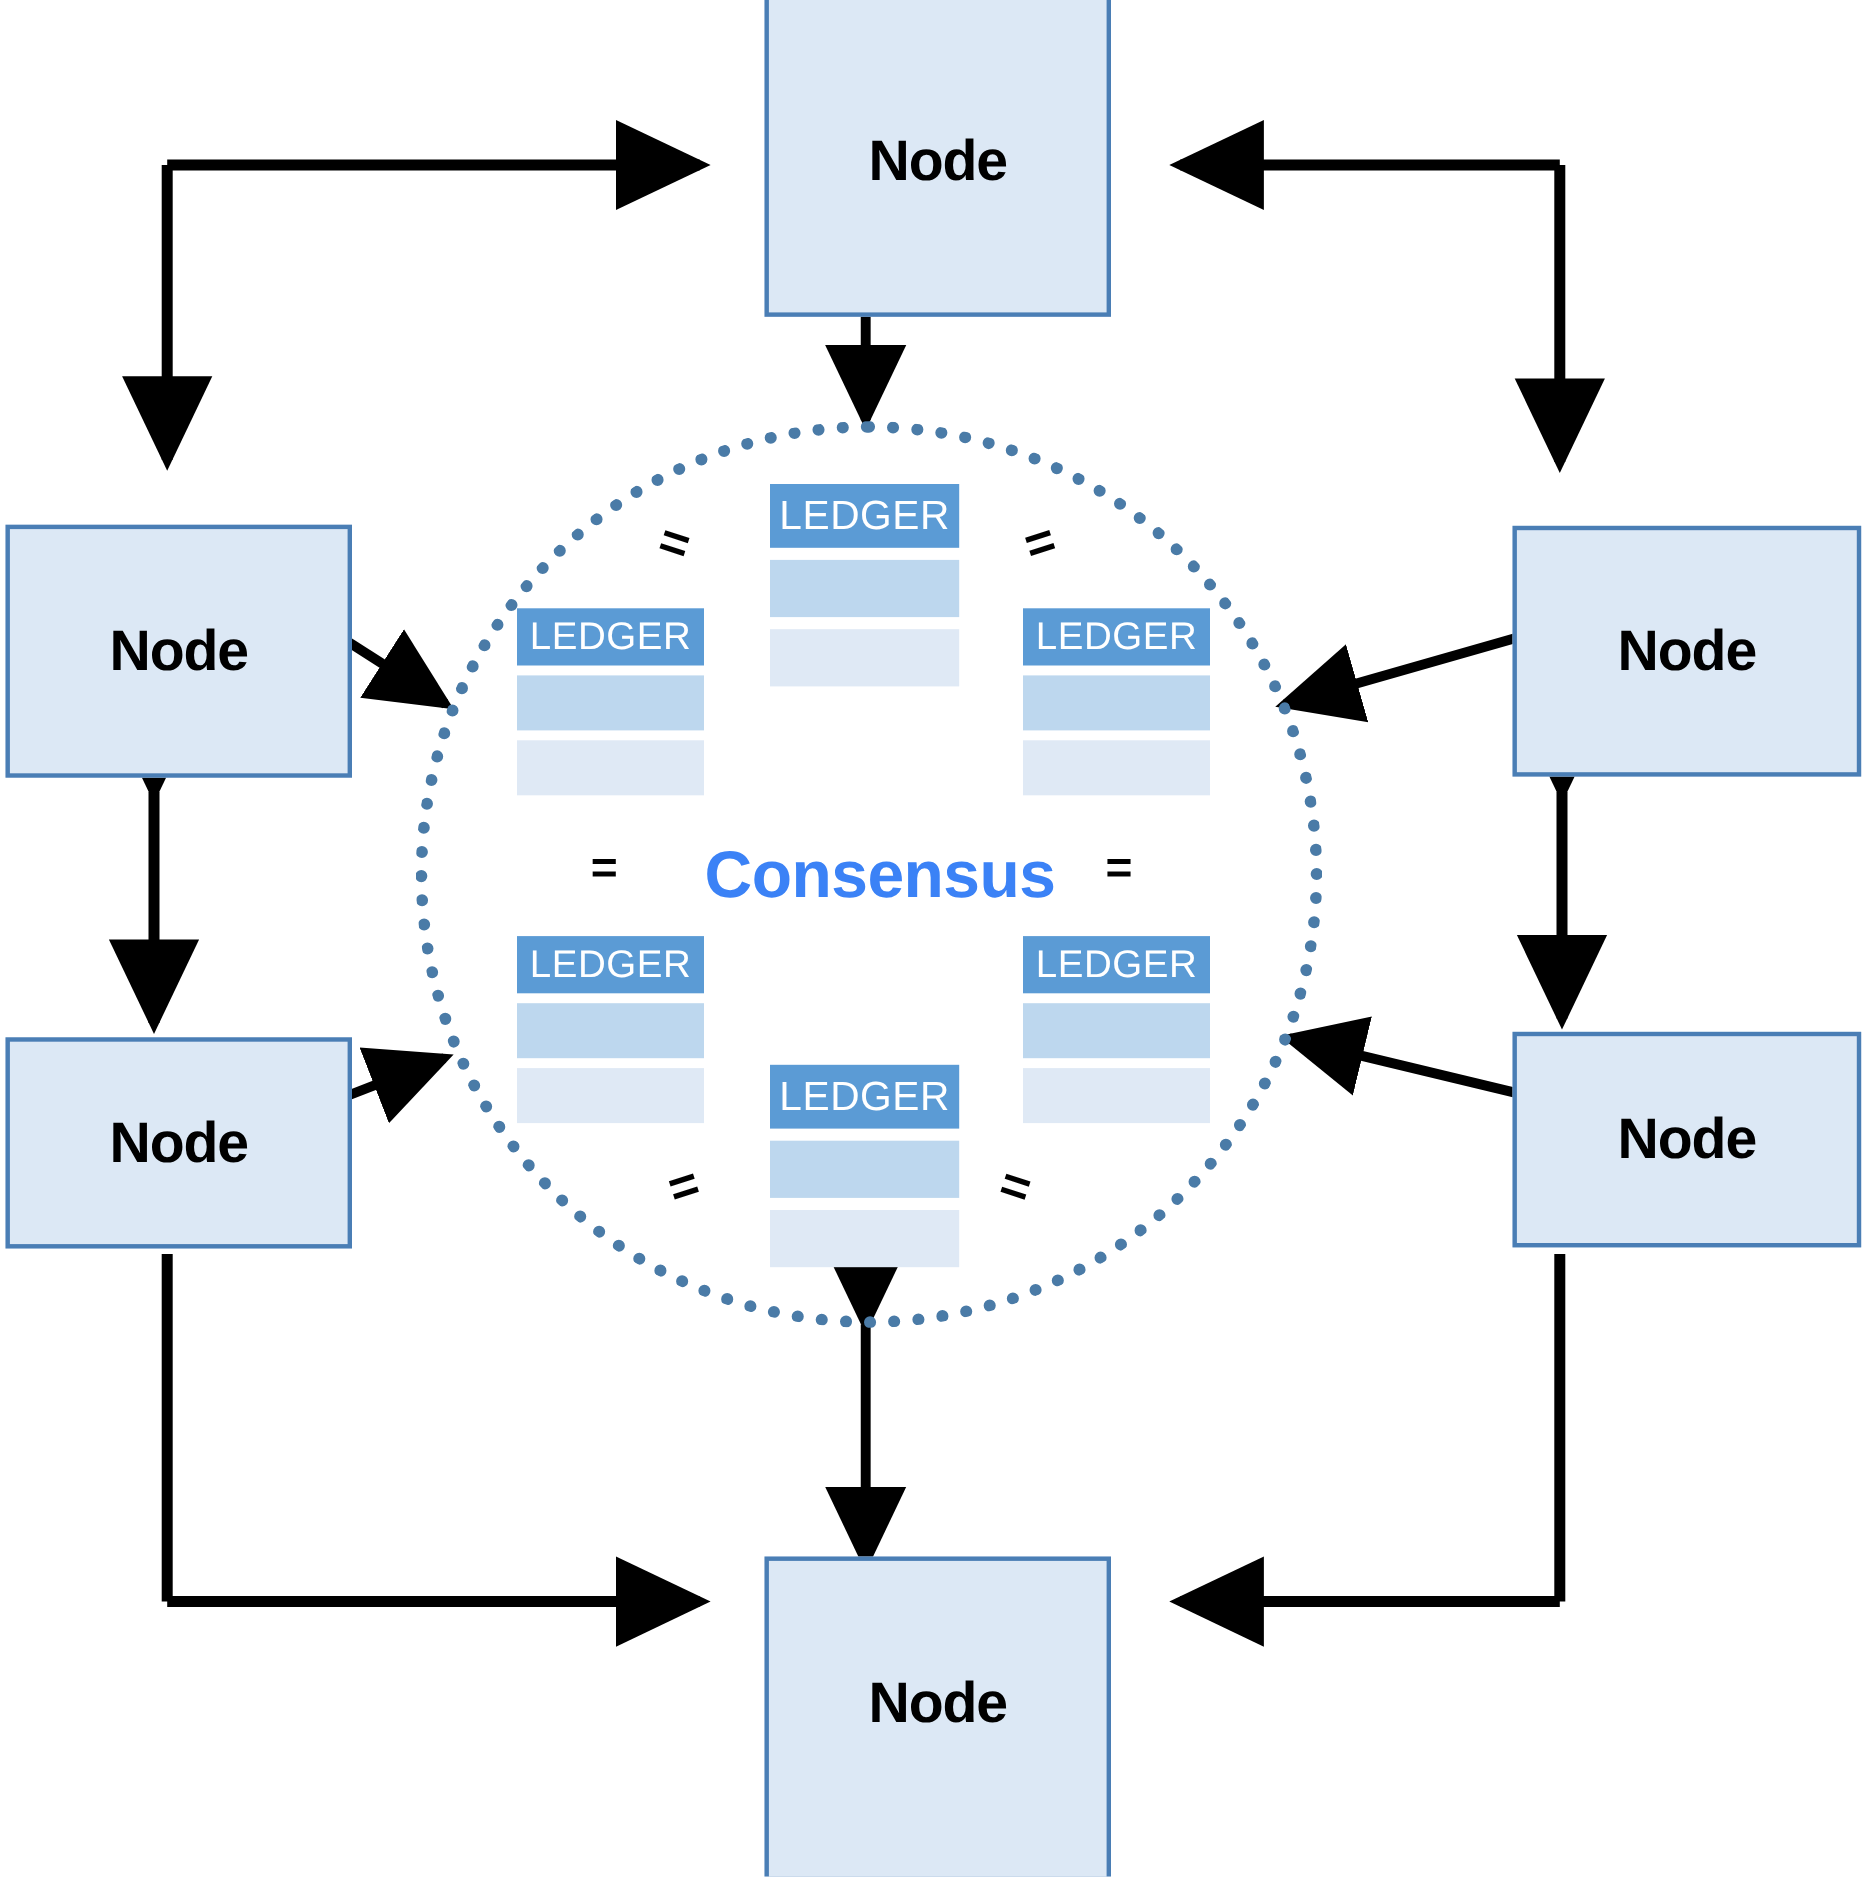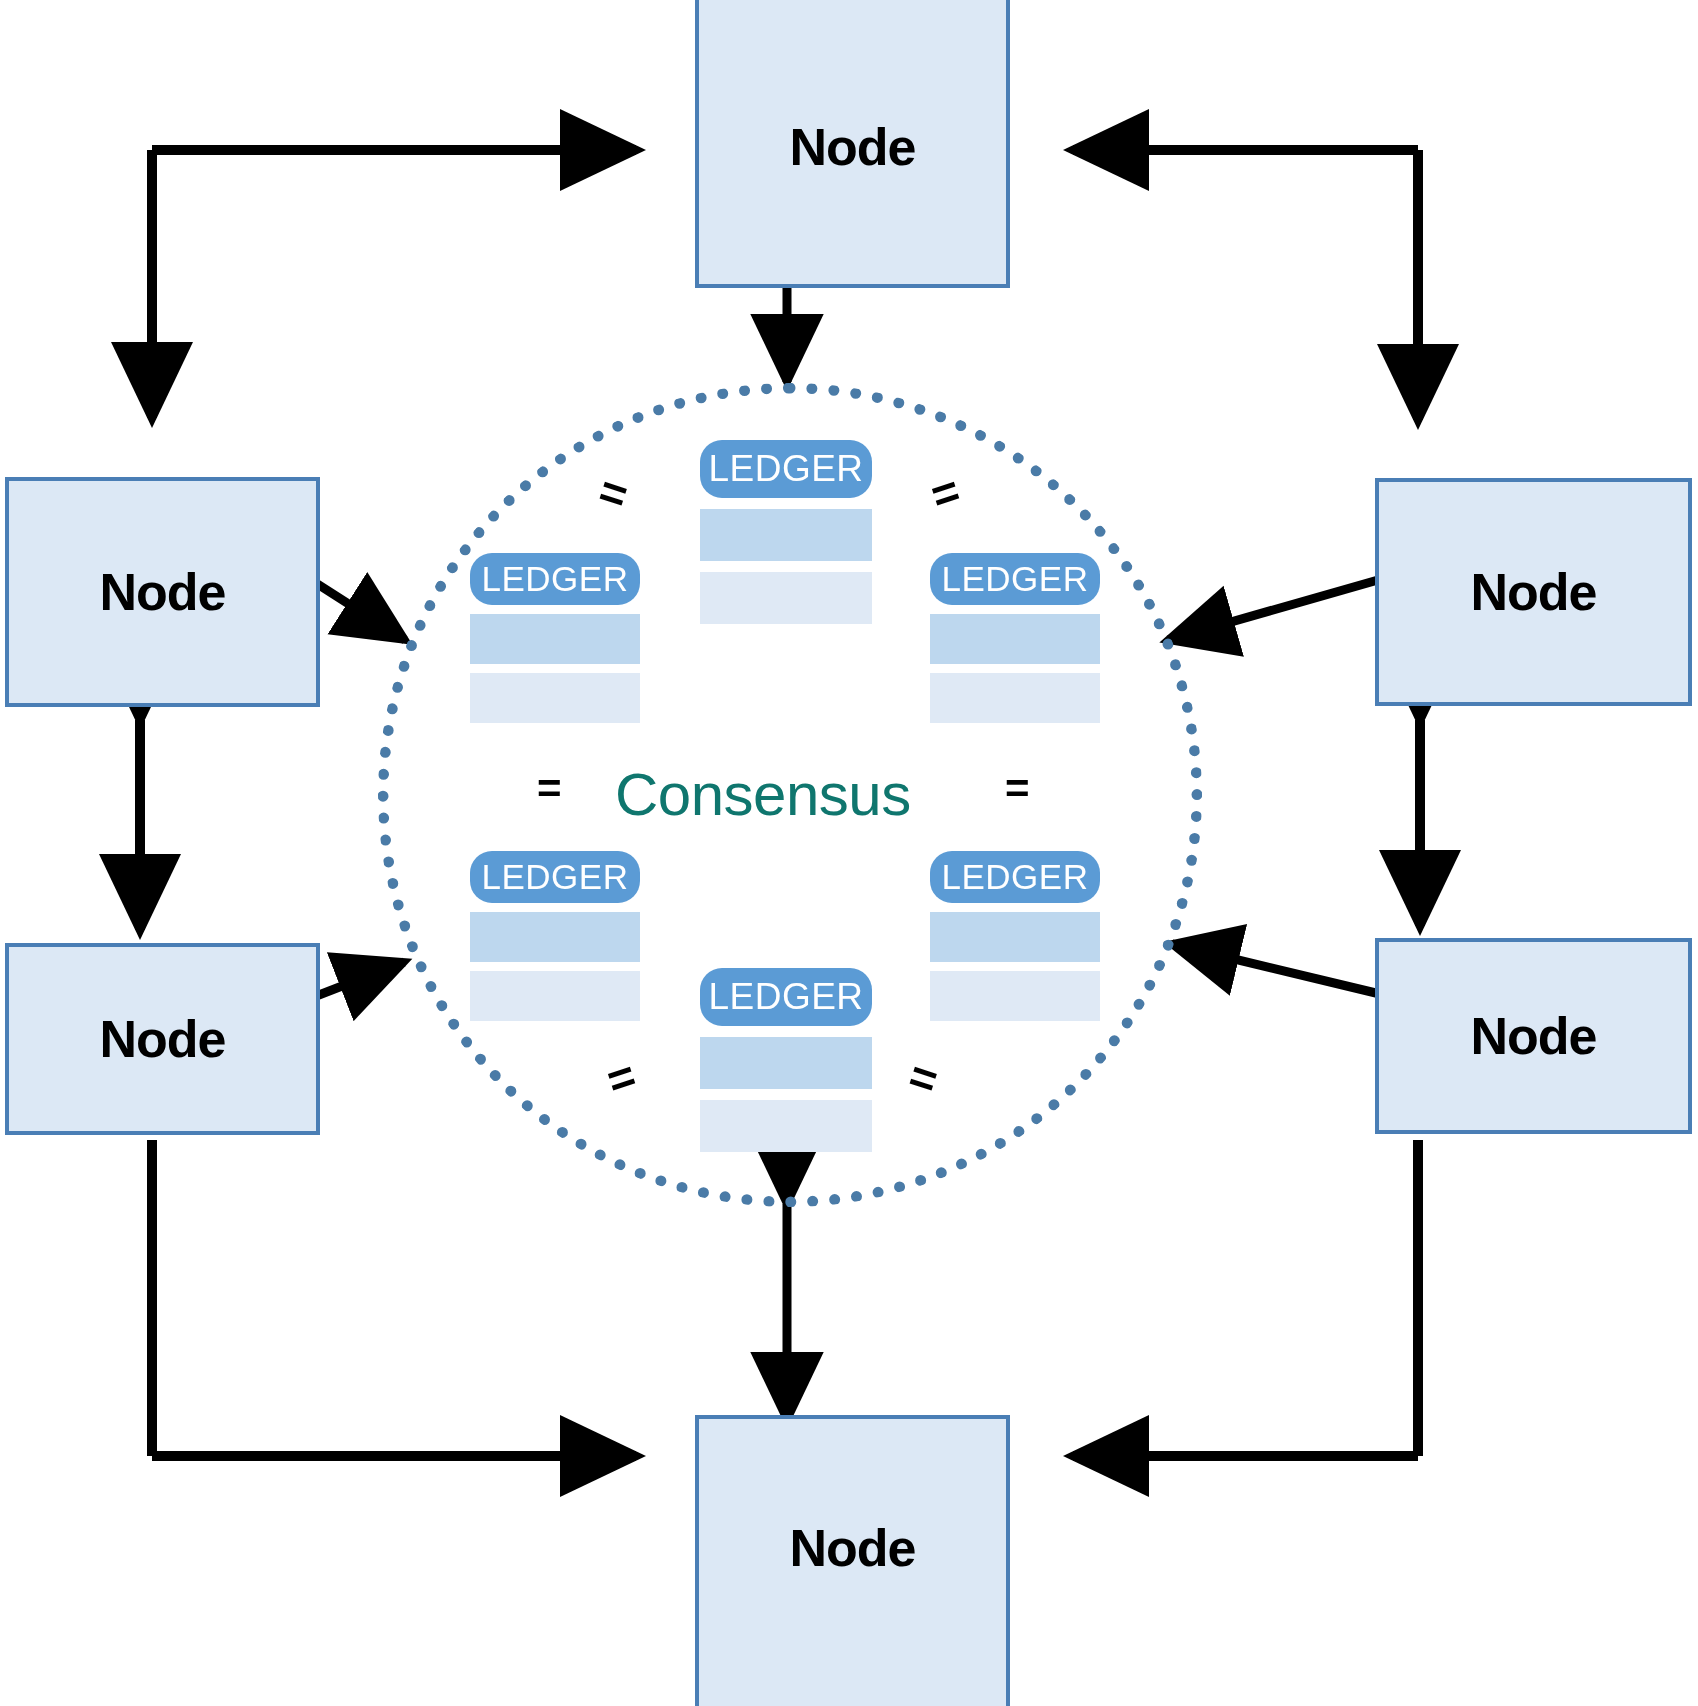--- a/index.html
+++ b/index.html
@@ -47,21 +47,20 @@
   .ledger .led-head{
     background:#5b9bd5;
     color:#ffffff;
     font-size:35px;
     font-family:"Liberation Sans",sans-serif;
     font-weight:normal;
     letter-spacing:0.5px;
     height:52px;
     line-height:52px;
     text-align:center;
-    border-radius:22px;
   }
   .ledger .led-row{height:50px;margin-top:9px;}
   .ledger .led-row.r1{background:#bdd7ee;}
   .ledger .led-row.r2{background:#dfe9f5;}
 
   
   .ledger.big{width:172px;}
   .ledger.big .led-head{height:58px;line-height:58px;font-size:37px;}
   .ledger.big .led-row{height:52px;margin-top:11px;}
 
@@ -88,25 +87,25 @@
   #eq-ml{left:537px; top:768px; transform:rotate(0deg); font-size:42px;}
   #eq-mr{left:1005px;top:768px; transform:rotate(0deg); font-size:42px;}
   #eq-bl{left:608px; top:1055px;}
   #eq-br{left:910px; top:1055px;}
 
   
   #consensus{
     position:absolute;
     left:615px; top:760px;
     width:370px;
-    text-align:left;
-    font-family:"Liberation Sans",sans-serif;
-    font-weight:normal;
+    text-align:center;
+    font-family:"Liberation Sans",sans-serif;
+    font-weight:bold;
     font-size:60px;
-    color:#0f766e;
+    color:#3b82f6;
     letter-spacing:-0.5px;
   }
 
   
   #arrows{position:absolute;left:0;top:0;width:1698px;height:1706px;}
 </style>
 </head>
 <body>
 
 <div id="stage">

